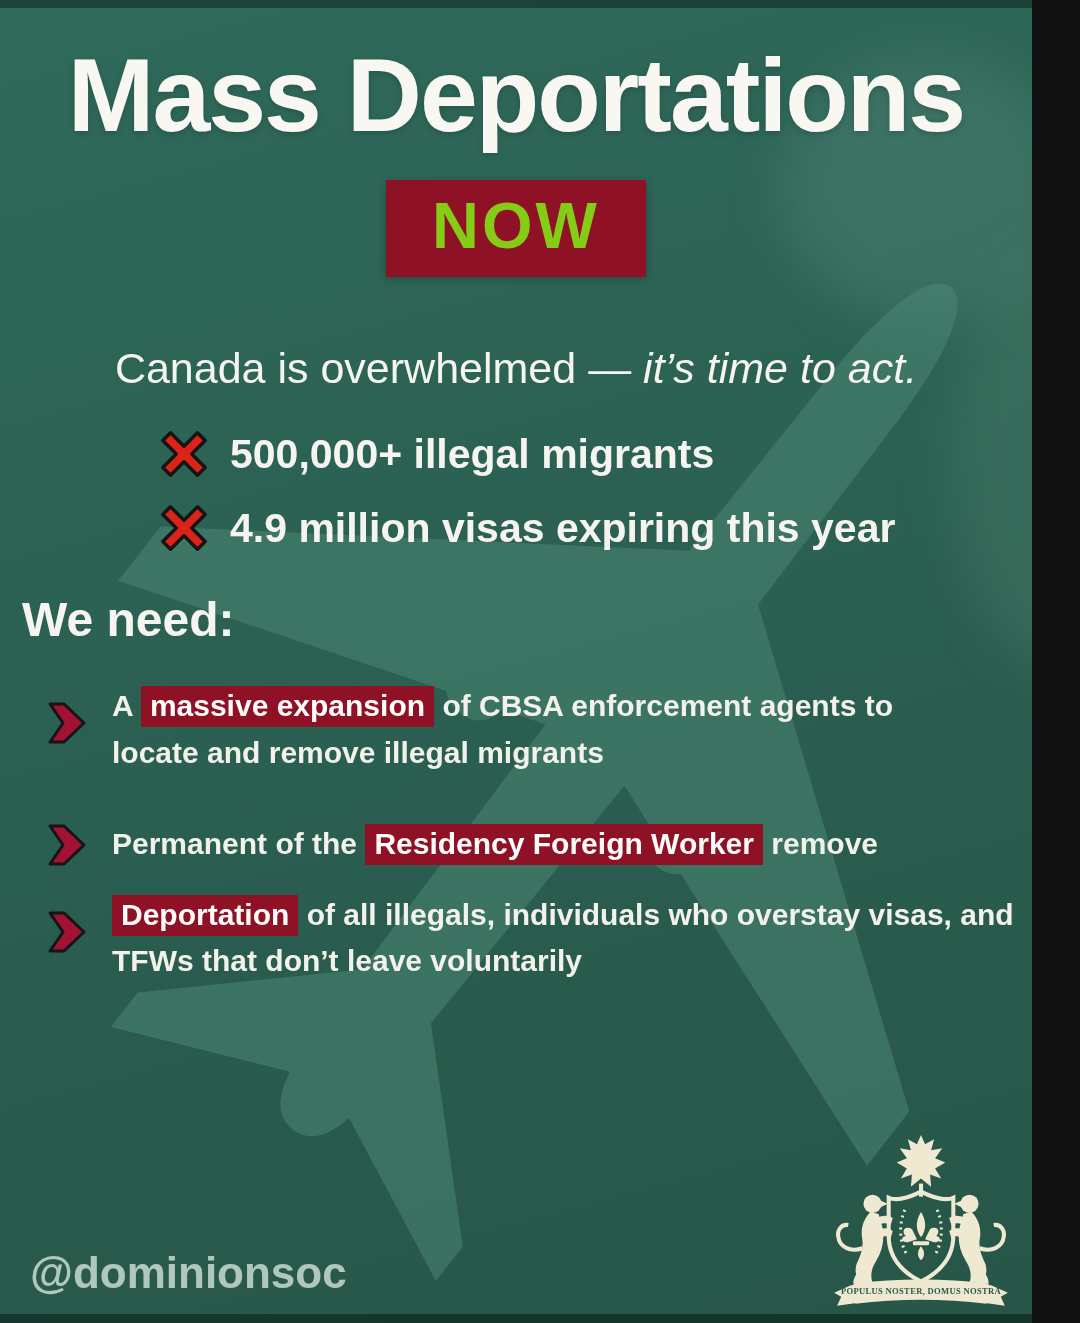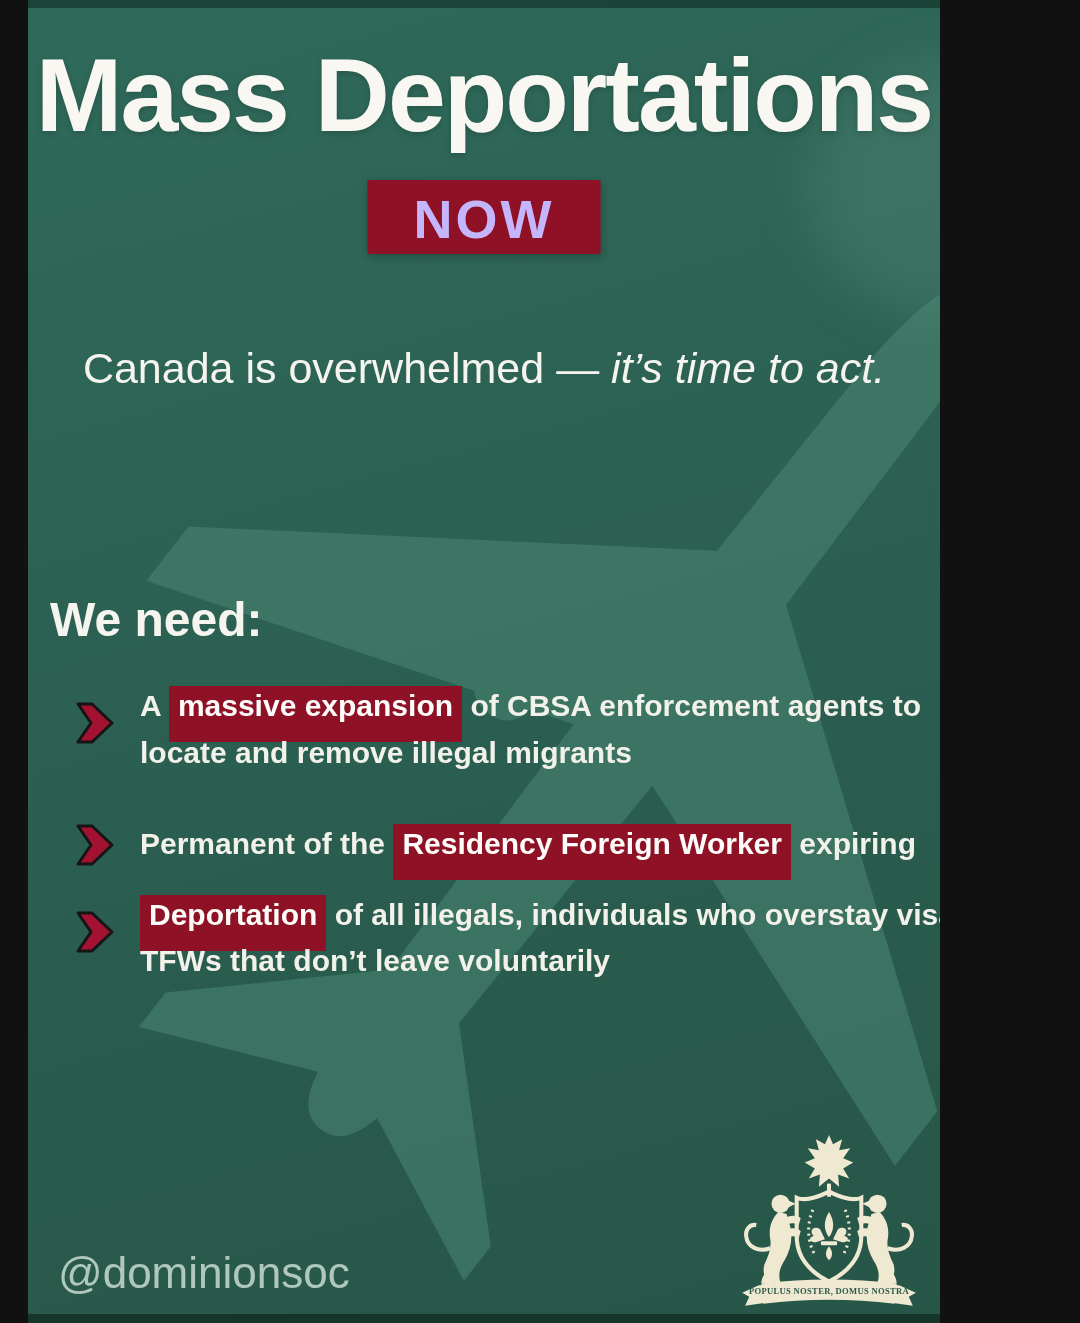--- a/index.html
+++ b/index.html
@@ -1,43 +1,42 @@
 <!DOCTYPE html>
 <html><head>
 <meta charset="utf-8">
 <style>
   html,body{margin:0;padding:0;background:#111;}
   .poster{
-    position:relative;width:912px;height:1323px;overflow:hidden;
+    position:relative;width:1032px;height:1323px;overflow:hidden;
     background:linear-gradient(165deg,#2f6a5b 0%,#2b6052 45%,#275648 100%);
     font-family:"Liberation Sans","DejaVu Sans",sans-serif;
     color:#f5f3ec;
-    margin-left:28px;
   }
   .edge-strip{position:absolute;left:0;right:0;z-index:6;}
   .edge-strip.top{top:0;height:8px;background:rgba(12,36,29,.55);}
   .edge-strip.bottom{bottom:0;height:9px;background:rgba(10,30,24,.6);}
   .bg-blotch{position:absolute;border-radius:50%;filter:blur(26px);z-index:1;}
   .bg-blotch.b1{left:780px;top:60px;width:300px;height:260px;background:rgba(130,180,158,.18);}
   .bg-blotch.b2{left:950px;top:250px;width:220px;height:420px;background:rgba(125,175,152,.14);}
   .plane-wrap{
     position:absolute;left:-40px;top:130px;width:1250px;height:1250px;
     transform:rotate(38deg);z-index:1;opacity:.5;
   }
   .plane-wrap svg{width:100%;height:100%;fill:#4e8a76;}
   .content{position:absolute;inset:0;z-index:3;}
   .title{
     position:absolute;top:36px;left:0;right:0;margin:0;text-align:center;
     font-size:104px;font-weight:700;letter-spacing:-2px;color:#f8f7f2;
     text-shadow:0 2px 6px rgba(0,0,0,.18);
   }
   .now-badge{
     position:absolute;top:180px;left:50%;transform:translateX(-50%);
-    background:#8e1126;color:#c4b5fd;font-size:54px;font-weight:700;
-    letter-spacing:3px;padding:8px 46px 4px;box-shadow:0 2px 8px rgba(0,0,0,.25);
+    background:#8e1126;color:#84cc16;font-size:65px;font-weight:700;
+    letter-spacing:3px;padding:8px 46px 14px;box-shadow:0 2px 8px rgba(0,0,0,.25);
   }
   .subtitle{
     position:absolute;top:344px;left:0;right:0;margin:0;text-align:center;
     font-size:43px;font-weight:400;color:#f6f4ee;
   }
   .subtitle em{font-style:italic;}
   .stats{position:absolute;top:428px;left:158px;display:flex;flex-direction:column;gap:22px;}
   .stat{display:flex;align-items:center;gap:20px;}
   .stat-icon{width:52px;height:52px;flex:0 0 auto;}
   .stat-text{font-size:41px;font-weight:700;color:#f6f4ee;}
@@ -52,26 +51,26 @@
   .chev{width:42px;height:44px;flex:0 0 auto;margin-top:18px;}
   .demand.single .chev{margin-top:2px;}
   .demand p{
     margin:0;font-size:30px;font-weight:700;line-height:1.55;color:#f2f1ea;
   }
   .demand.d1 p{max-width:845px;}
   .demand.d2 p{max-width:920px;}
   .demand.d3 p{max-width:1000px;}
   .demand.d4 p{max-width:905px;}
   .demand mark{
-    background:#8e1126;color:#fdfcfa;padding:3px 9px 20px;
+    background:#8e1126;color:#fdfcfa;padding:3px 9px 5px;
     -webkit-box-decoration-break:clone;box-decoration-break:clone;
   }
   .handle{
     position:absolute;left:30px;top:1248px;
-    font-size:44px;font-weight:400;color:rgba(214,231,222,.78);
+    font-size:44px;font-weight:700;color:rgba(214,231,222,.78);
   }
   .crest{position:absolute;right:10px;top:1132px;width:202px;height:184px;}
   .crest .cream{fill:#f0e9d2;}
   .crest .cream-line{stroke:#f0e9d2;fill:none;}
   .crest text{
     font-family:"Liberation Serif","DejaVu Serif",serif;
     font-size:8.5px;font-weight:bold;fill:#2b5a4a;letter-spacing:.3px;
   }
 </style>
 </head>
@@ -94,35 +93,49 @@
   <div class="edge-strip bottom"></div>
 
   <div class="content">
 
     <h1 class="title">Mass Deportations</h1>
 
     <div class="now-badge">NOW</div>
 
     <p class="subtitle"><span>Canada is overwhelmed — </span><em>it’s time to act.</em></p>
 
+    <div class="stats">
+      <div class="stat">
+        <svg class="stat-icon" viewBox="0 0 54 54">
+          <path d="M13 5 L27 19 L41 5 L49 13 L35 27 L49 41 L41 49 L27 35 L13 49 L5 41 L19 27 L5 13 Z" fill="#dd2318" stroke="#141414" stroke-width="3.5" stroke-linejoin="round"></path>
+        </svg>
+        <span class="stat-text">500,000+ illegal migrants</span>
+      </div>
+      <div class="stat">
+        <svg class="stat-icon" viewBox="0 0 54 54">
+          <path d="M13 5 L27 19 L41 5 L49 13 L35 27 L49 41 L41 49 L27 35 L13 49 L5 41 L19 27 L5 13 Z" fill="#dd2318" stroke="#141414" stroke-width="3.5" stroke-linejoin="round"></path>
+        </svg>
+        <span class="stat-text">4.9 million visas expiring this year</span>
+      </div>
+    </div>
 
     <h2 class="we-need">We need:</h2>
 
     <ul class="demands">
       <li class="demand d1">
         <svg class="chev" viewBox="0 0 42 44">
           <path d="M4 3 L18 3 L38 22 L18 41 L4 41 L17 22 Z" fill="#a31230" stroke="#151515" stroke-width="3" stroke-linejoin="round"></path>
         </svg>
         <p><span>A </span><mark>massive expansion</mark><span> of CBSA enforcement agents to locate and remove illegal migrants</span></p>
       </li>
       <li class="demand single d2">
         <svg class="chev" viewBox="0 0 42 44">
           <path d="M4 3 L18 3 L38 22 L18 41 L4 41 L17 22 Z" fill="#a31230" stroke="#151515" stroke-width="3" stroke-linejoin="round"></path>
         </svg>
-        <p><span>Permanent of the </span><mark>Residency Foreign Worker</mark><span> expiring</span></p>
+        <p><span>Permanent of the </span><mark>Residency Foreign Worker</mark><span> remove</span></p>
       </li>
       <li class="demand d3">
         <svg class="chev" viewBox="0 0 42 44">
           <path d="M4 3 L18 3 L38 22 L18 41 L4 41 L17 22 Z" fill="#a31230" stroke="#151515" stroke-width="3" stroke-linejoin="round"></path>
         </svg>
         <p><span></span><mark>Deportation</mark><span> of all illegals, individuals who overstay visas, and TFWs that don’t leave voluntarily</span></p>
       </li>
     </ul>
 
     <div class="handle">@dominionsoc</div>

